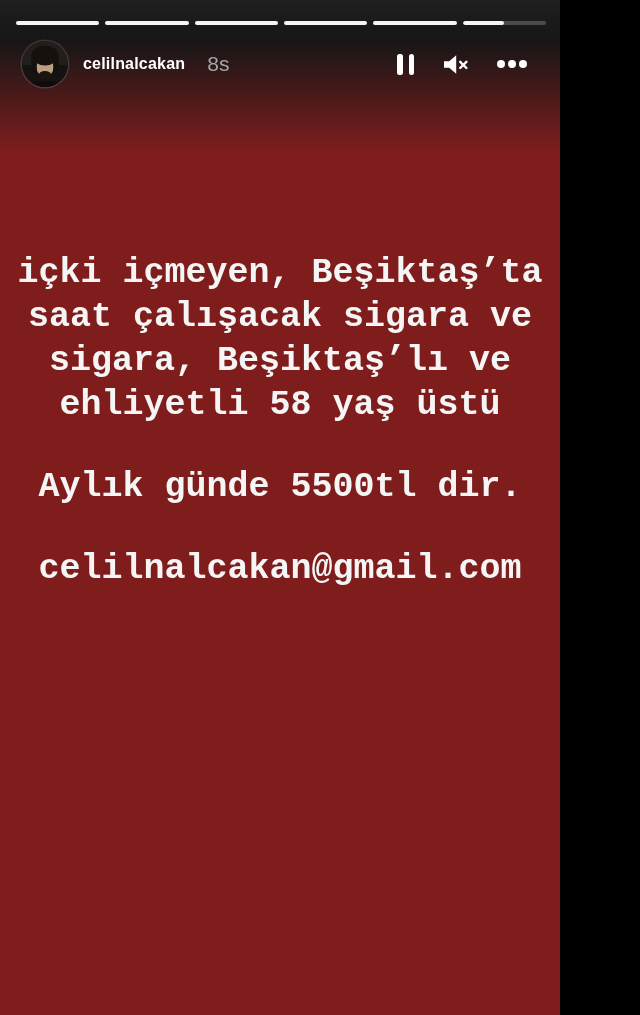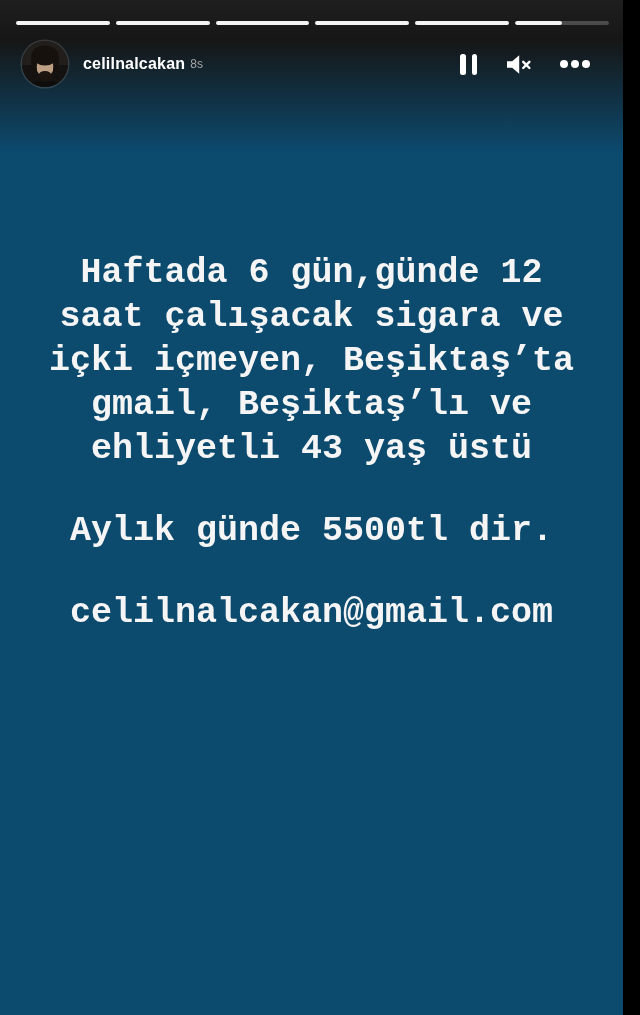--- a/index.html
+++ b/index.html
@@ -3,23 +3,23 @@
 <meta charset="utf-8">
 <style>
   html, body {
     margin: 0;
     padding: 0;
     background: #000;
     font-family: "Liberation Sans", sans-serif;
   }
   .screen {
     position: relative;
-    width: 623px;
+    width: 560px;
     height: 1015px;
-    background: #0c4a6e;
+    background: #7f1d1d;
     overflow: hidden;
   }
   
   .top-gradient {
     position: absolute;
     top: 0; left: 0; right: 0;
     height: 160px;
     background: linear-gradient(180deg, #1f1f1f 0%, #161616 25%, rgba(0,0,0,0) 95%);
     pointer-events: none;
   }
@@ -68,23 +68,23 @@
   .avatar svg { display: block; width: 100%; height: 100%; }
   .username {
     margin-left: 15px;
     color: #ffffff;
     font-weight: 700;
     font-size: 16px;
     letter-spacing: 0.2px;
     white-space: nowrap;
   }
   .timestamp {
-    margin-left: 5px;
+    margin-left: 22px;
     color: #a5a5a5;
-    font-size: 12px;
+    font-size: 21px;
     white-space: nowrap;
   }
   .controls {
     margin-left: auto;
     display: flex;
     align-items: center;
     gap: 28px;
   }
   .pause-icon { display: flex; gap: 6px; cursor: pointer; }
   .pause-icon .bar {
@@ -167,25 +167,24 @@
         <div class="dot"></div>
         <div class="dot"></div>
         <div class="dot"></div>
       </div>
     </div>
   </div>
 
   <div class="story-text">
     <p>
       </p>
-      <div class="line">Haftada 6 gün,günde 12</div>
+      <div class="line">içki içmeyen, Beşiktaş’ta</div>
       <div class="line">saat çalışacak sigara ve</div>
-      <div class="line">içki içmeyen, Beşiktaş’ta</div>
-      <div class="line">gmail, Beşiktaş’lı ve</div>
-      <div class="line">ehliyetli 43 yaş üstü</div>
+      <div class="line">sigara, Beşiktaş’lı ve</div>
+      <div class="line">ehliyetli 58 yaş üstü</div>
     <p></p>
     <p>
       </p>
       <div class="line">Aylık günde 5500tl dir.</div>
     <p></p>
     <p>
       </p>
       <div class="line">celilnalcakan@gmail.com</div>
     <p></p>
   </div>

